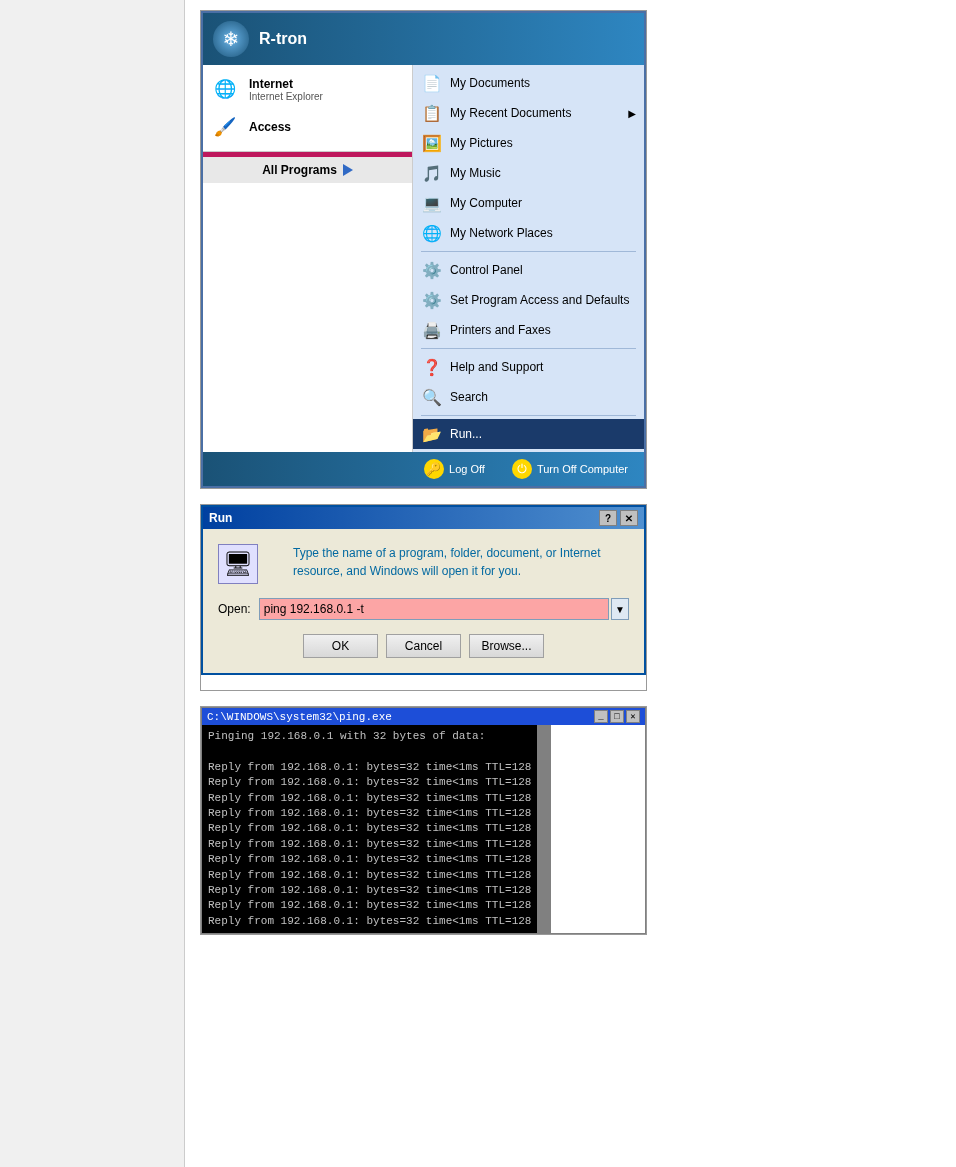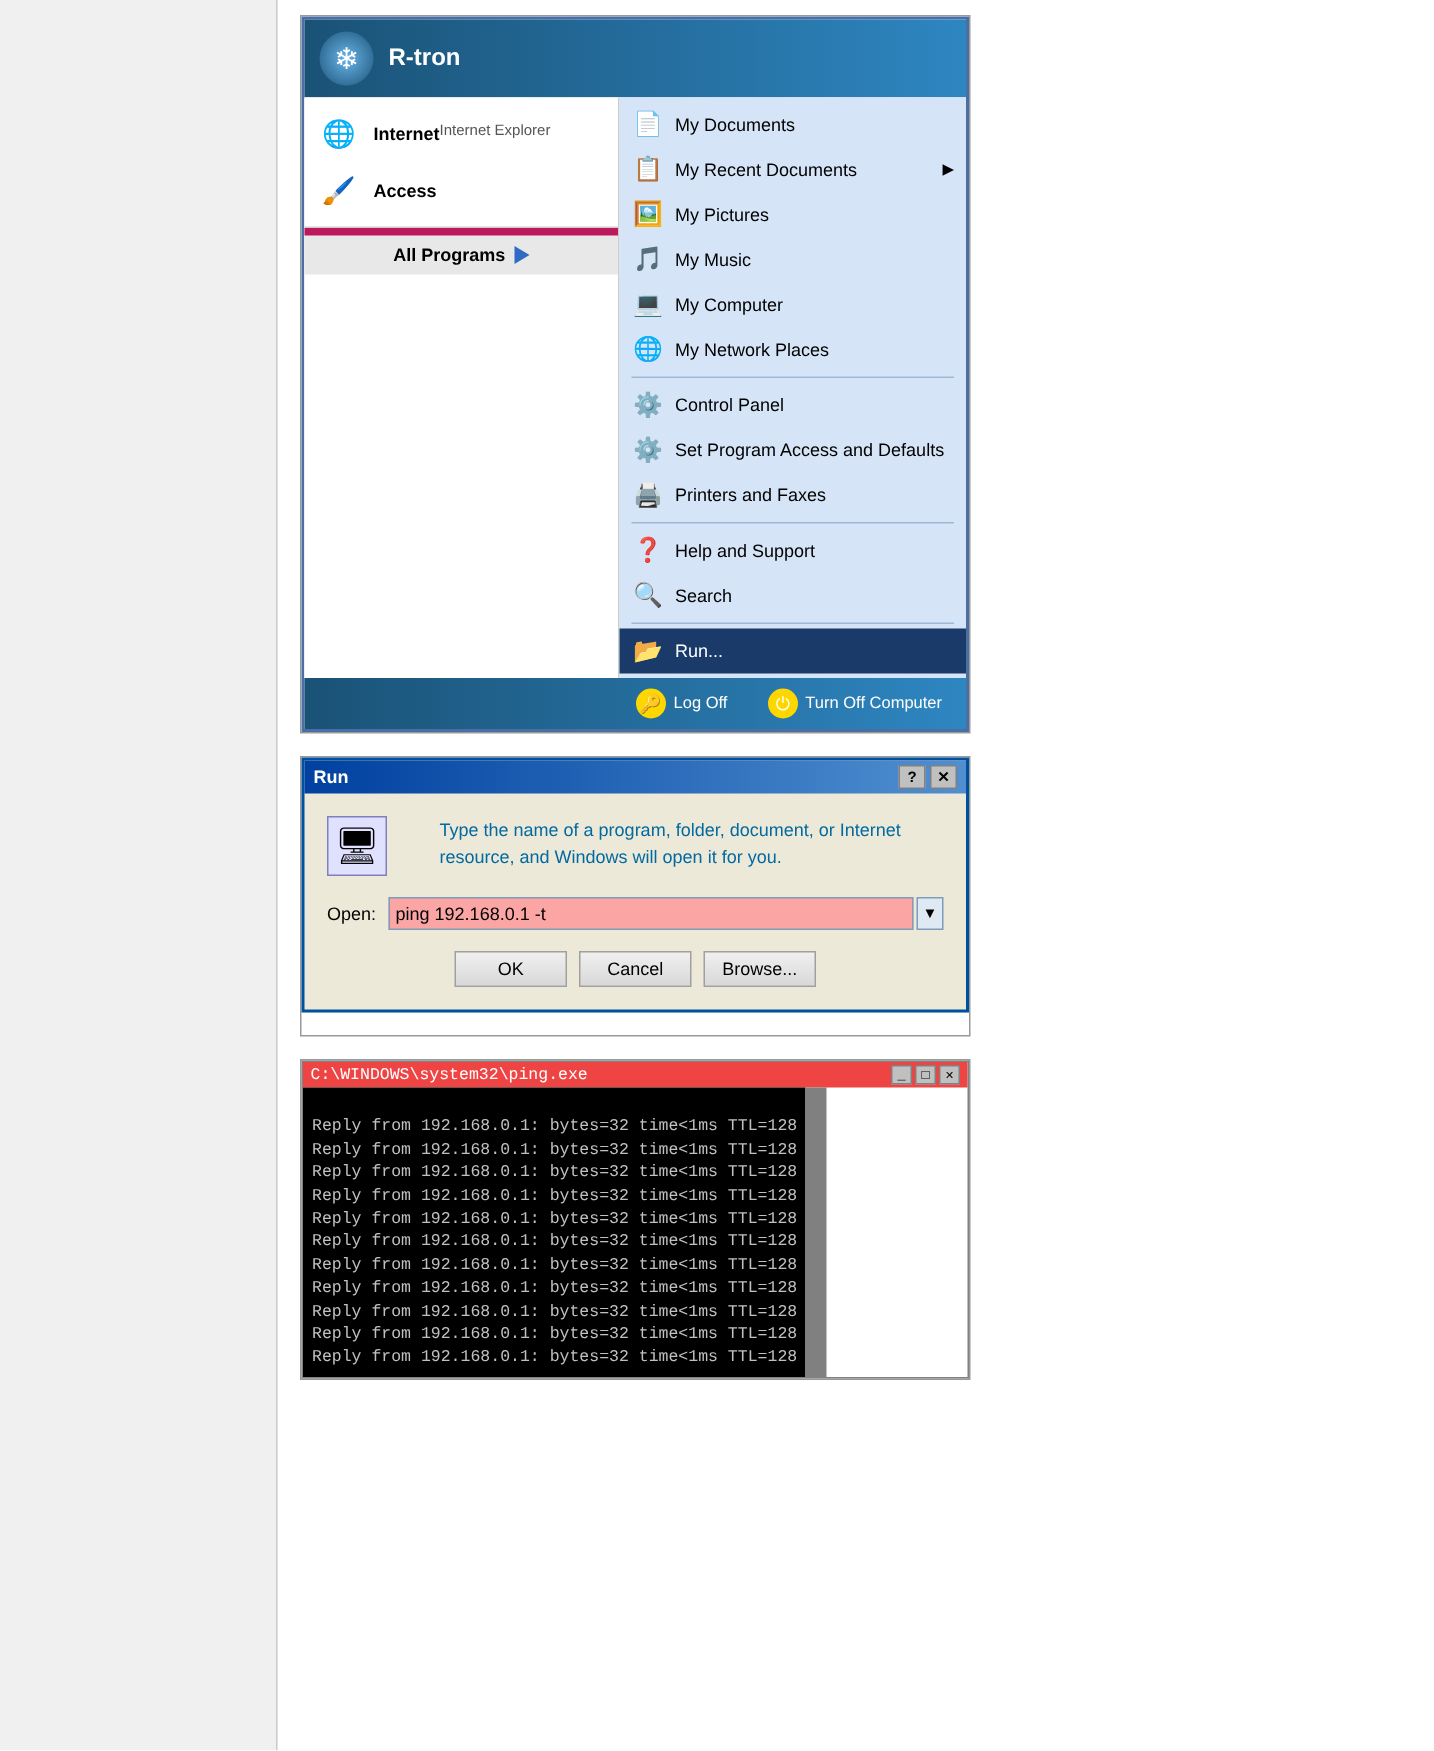--- a/index.html
+++ b/index.html
@@ -113,21 +113,21 @@
       height: 30px;
       display: flex;
       align-items: center;
       justify-content: center;
       font-size: 18px;
       flex-shrink: 0;
     }
 
     .start-item .item-text {
       display: flex;
-      flex-direction: row;
+      flex-direction: column;
     }
 
     .start-item .item-name {
       font-weight: bold;
       font-size: 12px;
     }
 
     .start-item .item-subtitle {
       font-size: 10px;
       color: #555;
@@ -357,21 +357,21 @@
     }
 
     
     .cmd-window {
       width: 445px;
       border: 1px solid #808080;
       font-family: 'Courier New', monospace;
     }
 
     .cmd-titlebar {
-      background: #ef4444;
+      background: #1d4ed8;
       color: white;
       padding: 2px 5px;
       font-size: 11px;
       display: flex;
       align-items: center;
       justify-content: space-between;
     }
 
     .cmd-controls {
       display: flex;
@@ -589,20 +589,21 @@
           <span>C:\WINDOWS\system32\ping.exe</span>
           <div class="cmd-controls">
             <div class="cmd-btn">_</div>
             <div class="cmd-btn">□</div>
             <div class="cmd-btn">✕</div>
           </div>
         </div>
 
         <div class="cmd-scrollbar">
           <div class="cmd-body" id="cmd-output-body">
+          <div>Pinging 192.168.0.1 with 32 bytes of data:</div>
               <div>&nbsp;</div>
               <div>Reply from 192.168.0.1: bytes=32 time&lt;1ms TTL=128</div>
               <div>Reply from 192.168.0.1: bytes=32 time&lt;1ms TTL=128</div>
               <div>Reply from 192.168.0.1: bytes=32 time&lt;1ms TTL=128</div>
               <div>Reply from 192.168.0.1: bytes=32 time&lt;1ms TTL=128</div>
               <div>Reply from 192.168.0.1: bytes=32 time&lt;1ms TTL=128</div>
               <div>Reply from 192.168.0.1: bytes=32 time&lt;1ms TTL=128</div>
               <div>Reply from 192.168.0.1: bytes=32 time&lt;1ms TTL=128</div>
               <div>Reply from 192.168.0.1: bytes=32 time&lt;1ms TTL=128</div>
               <div>Reply from 192.168.0.1: bytes=32 time&lt;1ms TTL=128</div>

